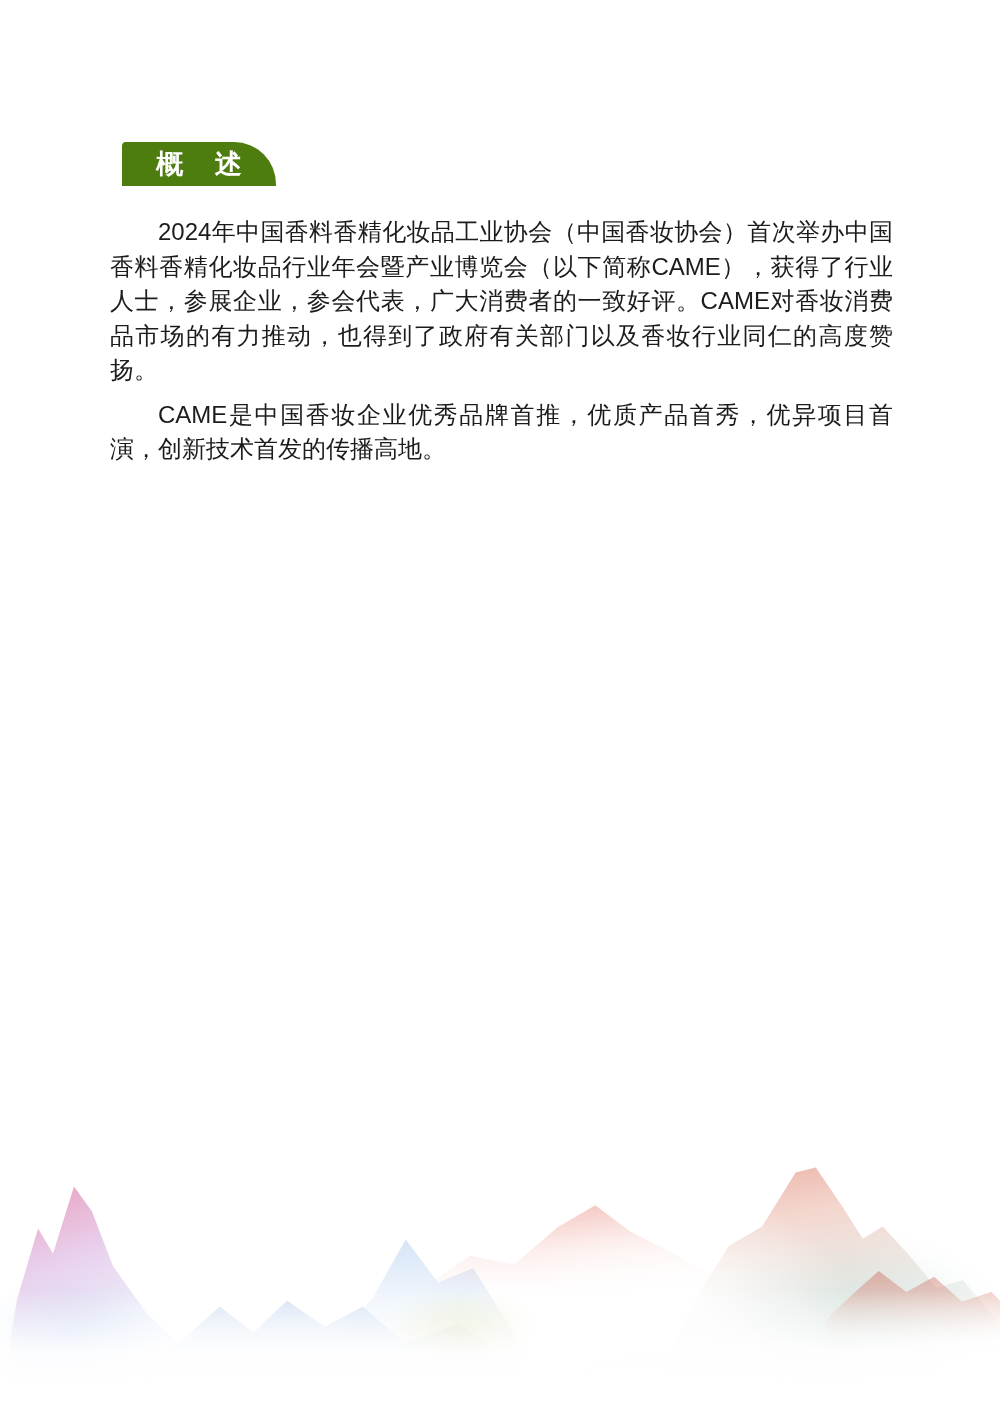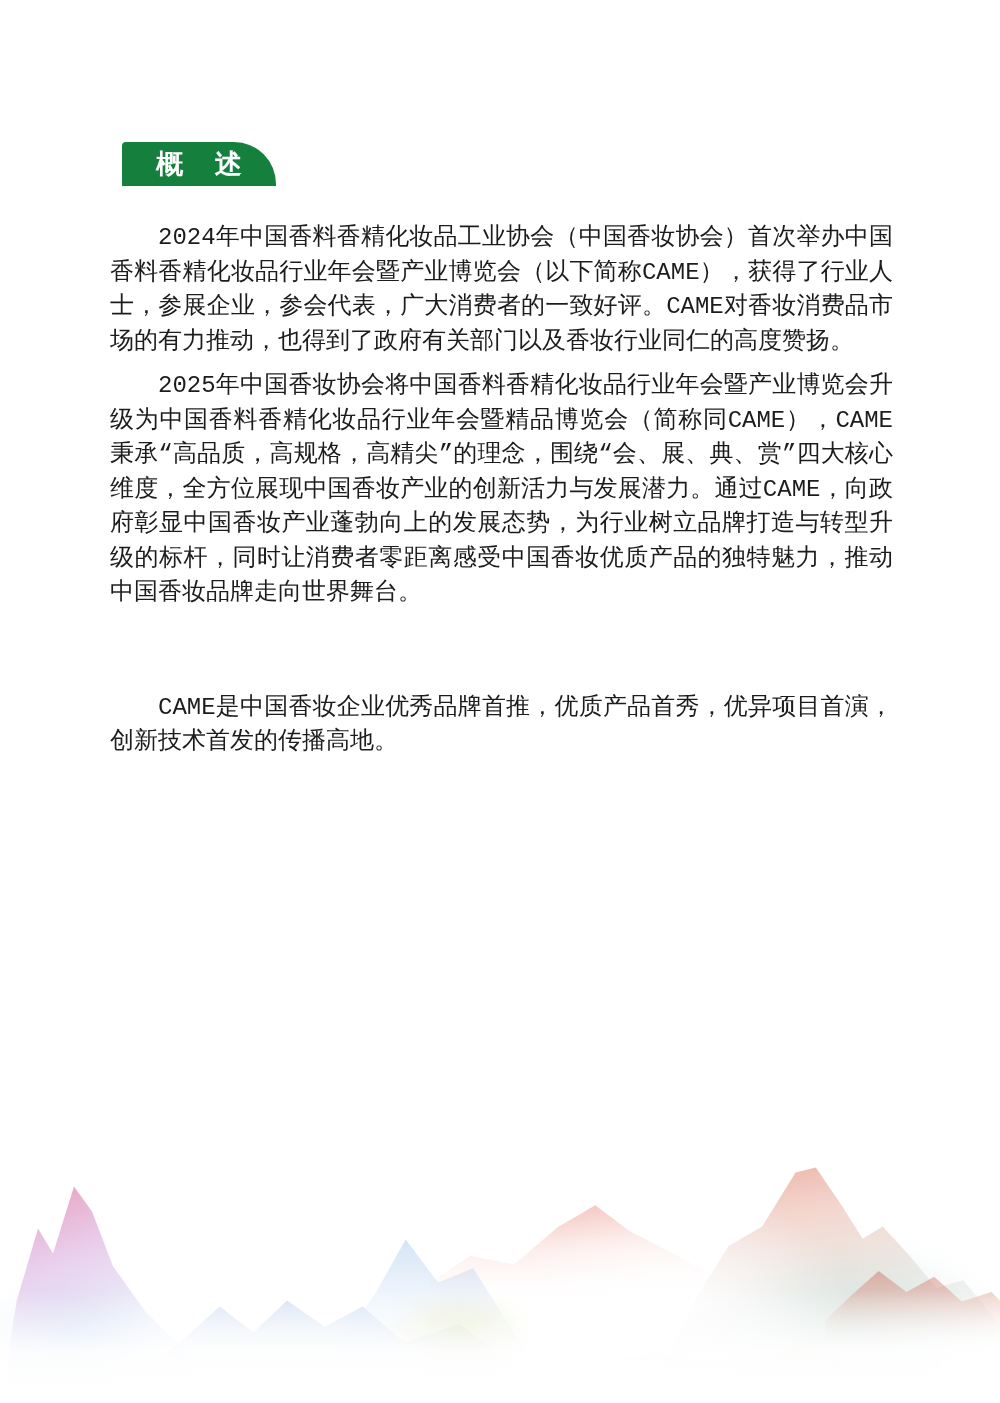--- a/index.html
+++ b/index.html
@@ -12,21 +12,21 @@
     font-family: "Liberation Sans", sans-serif;
   }
 
   
   .section-tab {
     position: absolute;
     left: 122px;
     top: 142px;
     width: 154px;
     height: 44px;
-    background: #15803d;
+    background: #4d7c0f;
     border-radius: 4px 42px 0 0;
     display: flex;
     align-items: center;
     justify-content: center;
   }
   .section-tab-label {
     color: #ffffff;
     font-size: 27px;
     font-weight: bold;
     letter-spacing: 12px;
@@ -41,23 +41,22 @@
     top: 213px;
     width: 783px;
     color: #1c1c1c;
     font-size: 24px;
     line-height: 34.5px;
     font-weight: 500;
     text-align: justify;
     text-justify: inter-ideograph;
   }
   .content p {
-    margin: 8px 0 10px 0;
+    margin: 2px 0 10px 0;
     text-indent: 2em;
-    font-family: Liberation Mono, monospace;
   }
   .content p.big-gap-after { margin-bottom: 80px; }
   .content p.small-gap-after { margin-bottom: 12px; }
   .content p:last-child { margin-bottom: 0; }
 
   
   .art {
     position: absolute;
     left: 0;
     bottom: 0;
@@ -137,21 +136,20 @@
 <body>
 
 <div class="page">
 
   <div class="section-tab">
     <span class="section-tab-label">概 述</span>
   </div>
 
   <div class="content">
     <p>2024年中国香料香精化妆品工业协会（中国香妆协会）首次举办中国香料香精化妆品行业年会暨产业博览会（以下简称CAME），获得了行业人士，参展企业，参会代表，广大消费者的一致好评。CAME对香妆消费品市场的有力推动，也得到了政府有关部门以及香妆行业同仁的高度赞扬。</p>
-    <p class="big-gap-after">2025年中国香妆协会将中国香料香精化妆品行业年会暨产业博览会升级为中国香料香精化妆品行业年会暨精品博览会（简称同CAME），CAME秉承“高品质，高规格，高精尖”的理念，围绕“会、展、典、赏”四大核心维度，全方位展现中国香妆产业的创新活力与发展潜力。通过CAME，向政府彰显中国香妆产业蓬勃向上的发展态势，为行业树立品牌打造与转型升级的标杆，同时让消费者零距离感受中国香妆优质产品的独特魅力，推动中国香妆品牌走向世界舞台。</p>
     <p class="small-gap-after">CAME是中国香妆企业优秀品牌首推，优质产品首秀，优异项目首演，创新技术首发的传播高地。</p>
   </div>
 
   <div class="art">
     <div class="m m-left-blue-corner"></div>
     <div class="m m-pink-left"></div>
     <div class="m m-blue-ridge"></div>
     <div class="m m-white-peak"></div>
     <div class="m m-yellow-hint"></div>
     <div class="m m-salmon-mid"></div>

